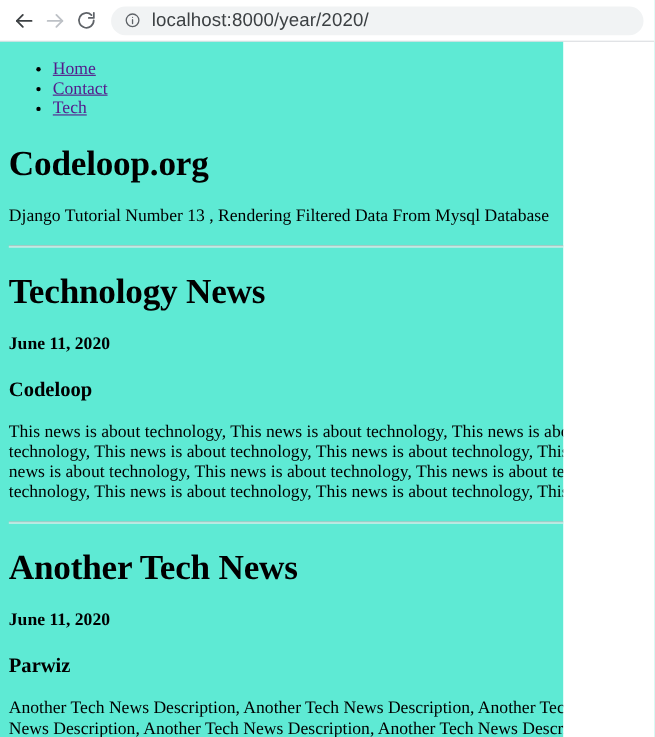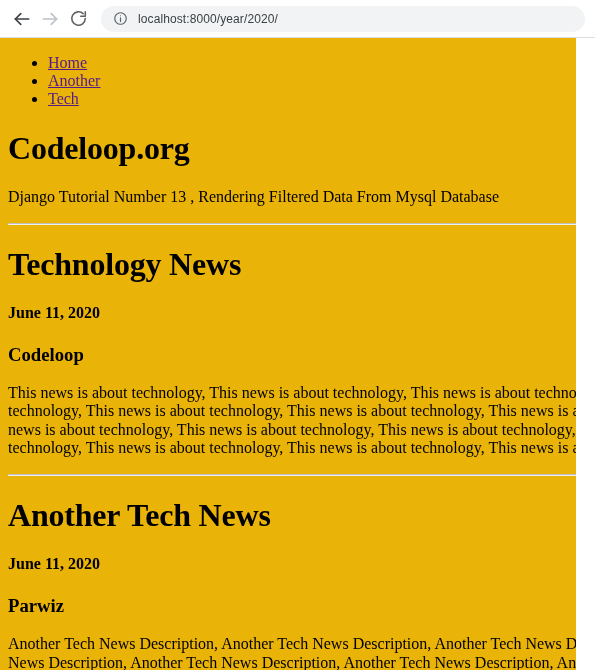--- a/index.html
+++ b/index.html
@@ -54,33 +54,33 @@
     flex: 0 0 auto;
     width: 15px;
     height: 15px;
     margin-right: 10px;
     display: flex;
     align-items: center;
     justify-content: center;
   }
   .url-text {
     font-family: "Liberation Sans", sans-serif;
-    font-size: 12px;
+    font-size: 17px;
     color: #3c4043;
     white-space: nowrap;
     letter-spacing: 0.1px;
   }
 
   
   .viewport {
     position: relative;
-    width: 576px;
+    width: 512px;
     height: 632px;
     overflow: hidden;
-    background: #eab308;
+    background: #5eead4;
   }
   .page {
     
     width: 960px;
     padding: 8px;
     box-sizing: border-box;
     color: #000000;
   }
 
   ul.nav-list {
@@ -192,21 +192,21 @@
 </div>
 
 <div class="viewport">
   <div class="page">
 
     <ul class="nav-list">
       <li>
         <a href="#">Home</a>
       </li>
       <li>
-        <a href="#">Another</a>
+        <a href="#">Contact</a>
       </li>
       <li>
         <a href="#">Tech</a>
       </li>
     </ul>
 
     <h1 class="site-title">Codeloop.org</h1>
 
     <p class="tagline">Django Tutorial Number 13 , Rendering Filtered Data From Mysql Database</p>
 

